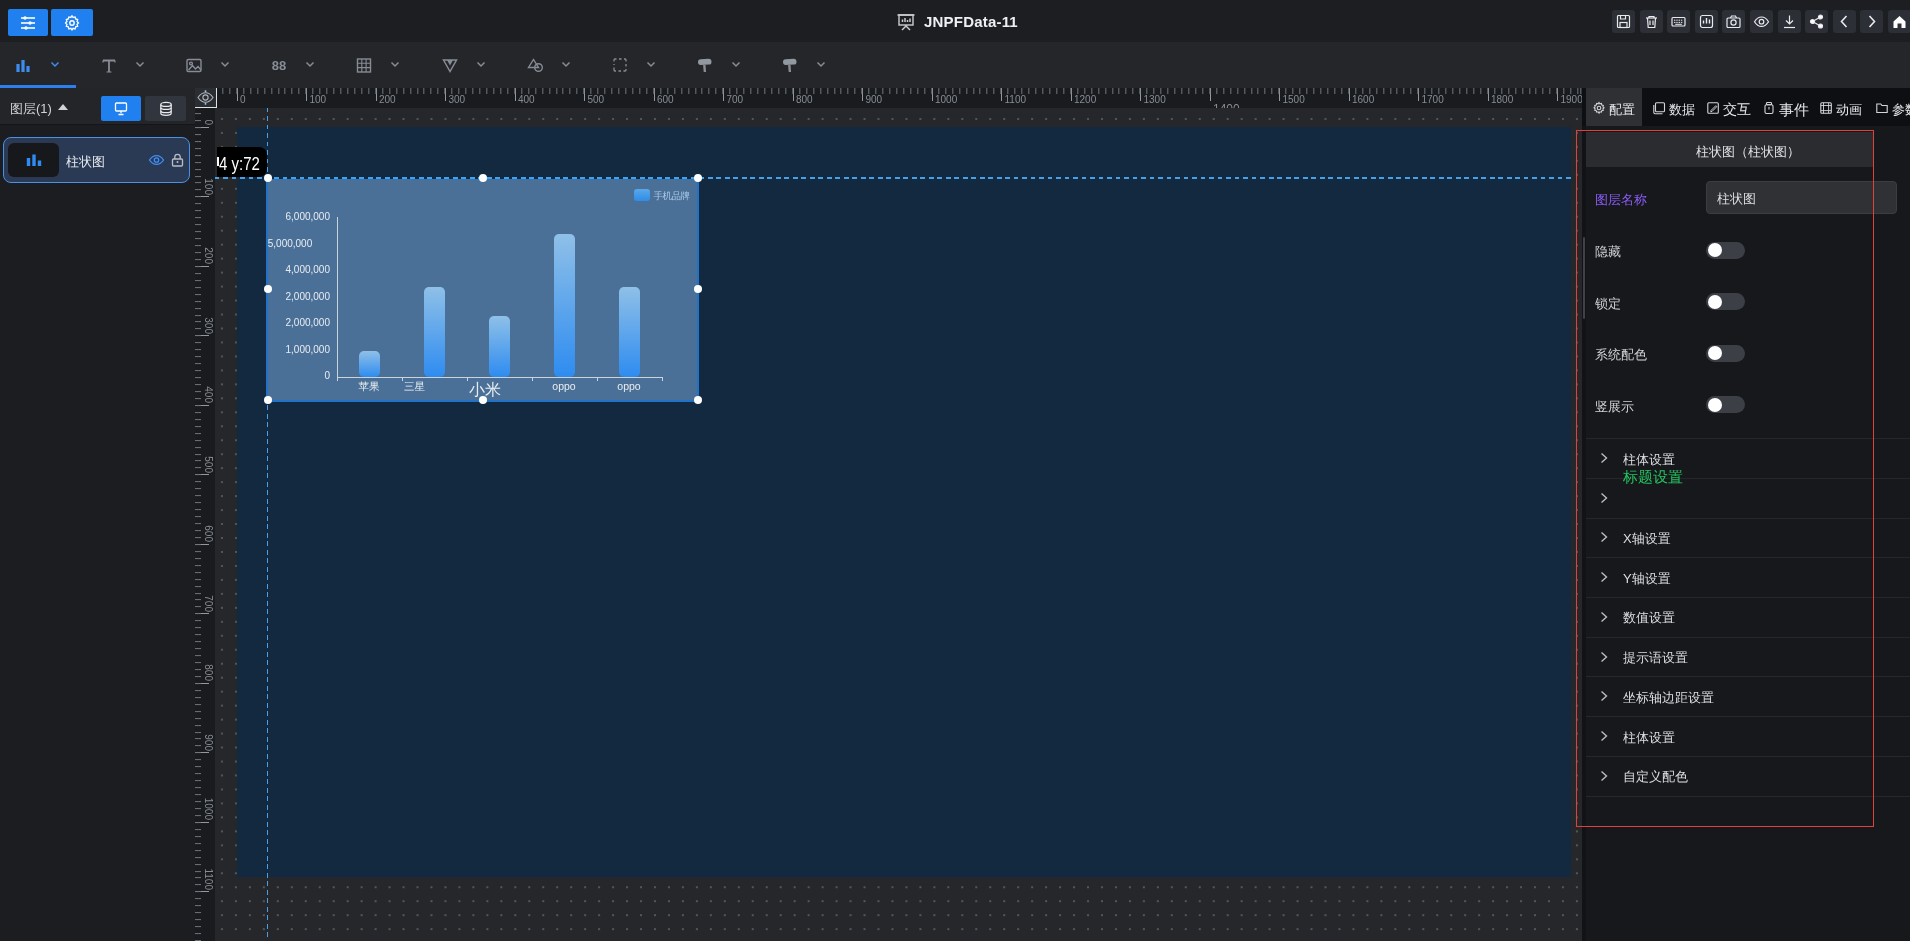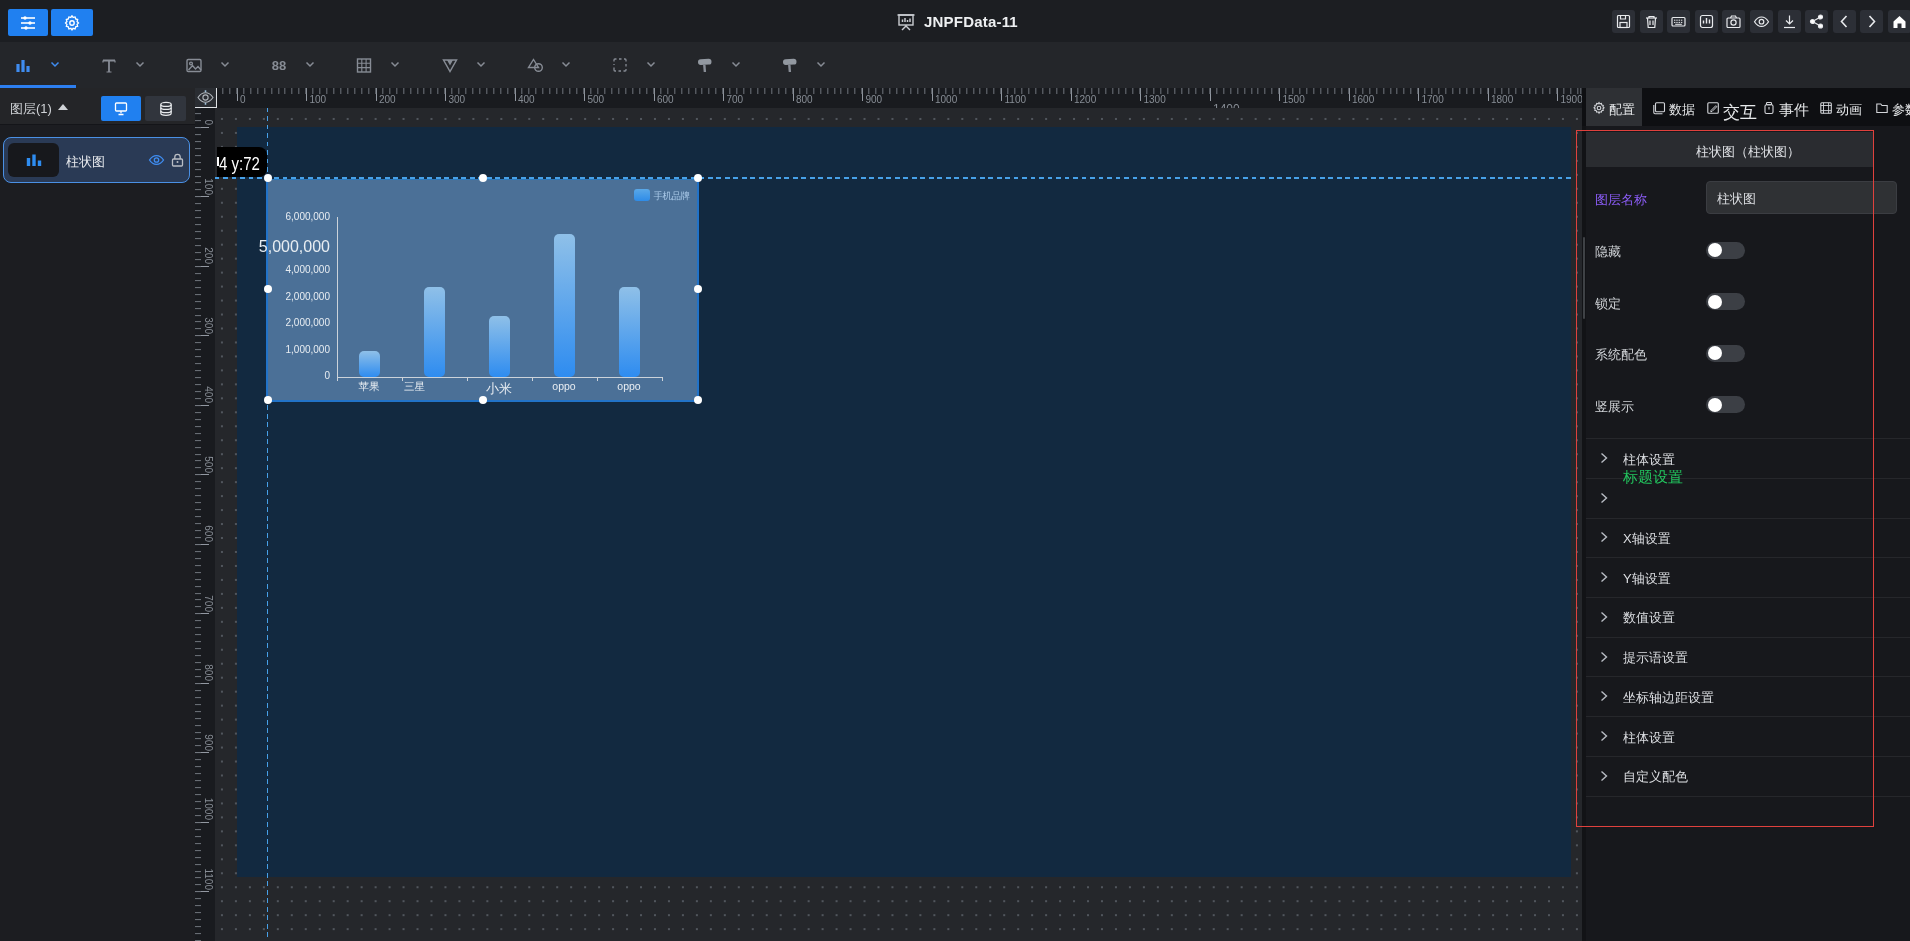--- a/index.html
+++ b/index.html
@@ -257,42 +257,42 @@
     </svg>
   </div>
 <div class="abs" style="left:266.6px;top:108px;width:1.7px;height:833px;background-image:repeating-linear-gradient(to bottom,#47a1e9 0 4.5px, transparent 4.5px 8.5px)"></div>
 <div class="abs" style="left:215px;top:177.2px;width:1356px;height:1.7px;background-image:repeating-linear-gradient(to right,#47a1e9 0 4.5px, transparent 4.5px 8.5px)"></div>
 <div class="abs" style="left:267.5px;top:178.5px;width:430px;height:221px;background:#4b7097"></div>
 <div class="abs" style="left:266px;top:178px;width:433px;height:223.5px;border:2px solid #2273c8;border-top:none"></div>
 <div class="abs" style="left:266px;top:178.6px;width:433px;height:1.2px;background:#2e77b8"></div>
 <div class="abs" style="left:633.5px;top:189px;width:16.5px;height:11.5px;border-radius:3px;background:linear-gradient(#5aa8e8,#2e8ce8)"></div>
 <div class="abs" style="left:653.5px;top:190px;font-size:9.5px;color:#a9c9e8;letter-spacing:-0.5px">手机品牌</div>
 <div class="abs" style="left:250px;top:211.0px;width:80px;text-align:right;font-size:10px;color:#e8edf2">6,000,000</div>
-<div class="abs" style="left:250px;top:237.6px;width:80px;text-align:right;font-size:16px;color:#e8edf2">5,000,000</div>
+<div class="abs" style="left:250px;top:237.6px;width:80px;text-align:center;font-size:10px;color:#e8edf2">5,000,000</div>
 <div class="abs" style="left:250px;top:264.1px;width:80px;text-align:right;font-size:10px;color:#e8edf2">4,000,000</div>
 <div class="abs" style="left:250px;top:290.6px;width:80px;text-align:right;font-size:10px;color:#e8edf2">2,000,000</div>
 <div class="abs" style="left:250px;top:317.2px;width:80px;text-align:right;font-size:10px;color:#e8edf2">2,000,000</div>
 <div class="abs" style="left:250px;top:343.8px;width:80px;text-align:right;font-size:10px;color:#e8edf2">1,000,000</div>
 <div class="abs" style="left:250px;top:370.3px;width:80px;text-align:right;font-size:10px;color:#e8edf2">0</div>
 <div class="abs" style="left:336.5px;top:217px;width:1px;height:160px;background:#ccd3da"></div>
 <div class="abs" style="left:336.5px;top:377px;width:325px;height:1px;background:#ccd3da"></div>
 <div class="abs" style="left:336.5px;top:377px;width:1px;height:4px;background:#ccd3da"></div>
 <div class="abs" style="left:401.5px;top:377px;width:1px;height:4px;background:#ccd3da"></div>
 <div class="abs" style="left:466.5px;top:377px;width:1px;height:4px;background:#ccd3da"></div>
 <div class="abs" style="left:531.5px;top:377px;width:1px;height:4px;background:#ccd3da"></div>
 <div class="abs" style="left:596.5px;top:377px;width:1px;height:4px;background:#ccd3da"></div>
 <div class="abs" style="left:661.5px;top:377px;width:1px;height:4px;background:#ccd3da"></div>
 <div class="abs" style="left:358.5px;top:351px;width:21px;height:26px;border-radius:5px;background:linear-gradient(#8fc0e8,#2e8cf0)"></div>
 <div class="abs" style="left:423.5px;top:287px;width:21px;height:90px;border-radius:5px;background:linear-gradient(#8fc0e8,#2e8cf0)"></div>
 <div class="abs" style="left:488.5px;top:315.5px;width:21px;height:61.5px;border-radius:5px;background:linear-gradient(#8fc0e8,#2e8cf0)"></div>
 <div class="abs" style="left:553.5px;top:234px;width:21px;height:143px;border-radius:5px;background:linear-gradient(#8fc0e8,#2e8cf0)"></div>
 <div class="abs" style="left:618.5px;top:287px;width:21px;height:90px;border-radius:5px;background:linear-gradient(#8fc0e8,#2e8cf0)"></div>
 <div class="abs" style="left:339px;top:380px;width:60px;text-align:center;font-size:10.5px;color:#e8edf2">苹果</div>
 <div class="abs" style="left:404px;top:380px;width:60px;text-align:left;font-size:10.5px;color:#e8edf2">三星</div>
-<div class="abs" style="left:469px;top:380px;width:60px;text-align:center;font-size:13px;color:#e8edf2">小米</div>
+<div class="abs" style="left:469px;top:380px;width:60px;font-size:16px;color:#e8edf2">小米</div>
 <div class="abs" style="left:534px;top:380px;width:60px;text-align:center;font-size:10.5px;color:#e8edf2">oppo</div>
 <div class="abs" style="left:599px;top:380px;width:60px;text-align:center;font-size:10.5px;color:#e8edf2">oppo</div>
 <div class="abs" style="left:263.5px;top:173.5px;width:8px;height:8px;border-radius:50%;background:#fff"></div>
 <div class="abs" style="left:263.5px;top:284.5px;width:8px;height:8px;border-radius:50%;background:#fff"></div>
 <div class="abs" style="left:263.5px;top:395.5px;width:8px;height:8px;border-radius:50%;background:#fff"></div>
 <div class="abs" style="left:478.5px;top:173.5px;width:8px;height:8px;border-radius:50%;background:#fff"></div>
 <div class="abs" style="left:478.5px;top:395.5px;width:8px;height:8px;border-radius:50%;background:#fff"></div>
 <div class="abs" style="left:693.5px;top:173.5px;width:8px;height:8px;border-radius:50%;background:#fff"></div>
 <div class="abs" style="left:693.5px;top:284.5px;width:8px;height:8px;border-radius:50%;background:#fff"></div>
 <div class="abs" style="left:693.5px;top:395.5px;width:8px;height:8px;border-radius:50%;background:#fff"></div>
@@ -310,21 +310,21 @@
 <div class="abs" style="left:1609px;top:101px;font-size:13px;color:#e6e8ea;white-space:nowrap">配置</div>
 <svg class="abs" style="left:1652px;top:101px" width="14" height="14" viewBox="0 0 14 14" fill="none" stroke="#d4d6da" stroke-width="1.1">
     <rect x="3.5" y="1.8" width="9" height="9" rx="1"></rect>
     <path d="M1.8 4 v7.5 a1.2 1.2 0 0 0 1.2 1.2 h7.5"></path>
   </svg>
 <div class="abs" style="left:1669px;top:101px;font-size:13px;color:#e6e8ea;white-space:nowrap">数据</div>
 <svg class="abs" style="left:1706px;top:101px" width="14" height="14" viewBox="0 0 14 14" fill="none" stroke="#d4d6da" stroke-width="1.1">
     <rect x="1.8" y="1.8" width="10.5" height="10.5" rx="1"></rect>
     <path d="M5 9.5 L9.8 4.7 l1 1 L6 10.5 L4.8 10.7 Z" stroke-width="1"></path>
   </svg>
-<div class="abs" style="left:1723px;top:101px;font-size:17px;color:#e6e8ea;white-space:nowrap">交互</div>
+<div class="abs" style="left:1723px;top:101px;font-size:14px;color:#e6e8ea;white-space:nowrap">交互</div>
 <svg class="abs" style="left:1762px;top:101px" width="14" height="14" viewBox="0 0 14 14" fill="none" stroke="#d4d6da" stroke-width="1.1">
     <rect x="4.5" y="1.5" width="5" height="2.2" rx="0.8"></rect>
     <rect x="3" y="3.7" width="8" height="8.8" rx="1.5"></rect>
     <path d="M7 6 v2.5"></path>
   </svg>
 <div class="abs" style="left:1779px;top:101px;font-size:15px;color:#e6e8ea;white-space:nowrap">事件</div>
 <svg class="abs" style="left:1819px;top:101px" width="14" height="14" viewBox="0 0 14 14" fill="none" stroke="#d4d6da" stroke-width="1.1">
     <rect x="1.8" y="1.8" width="10.5" height="10.5" rx="1"></rect>
     <path d="M4.5 1.8 V12.3 M1.8 4.5 H12.3 M1.8 9.6 H12.3 M9.6 1.8 V12.3" stroke-width="0.9"></path>
   </svg>

